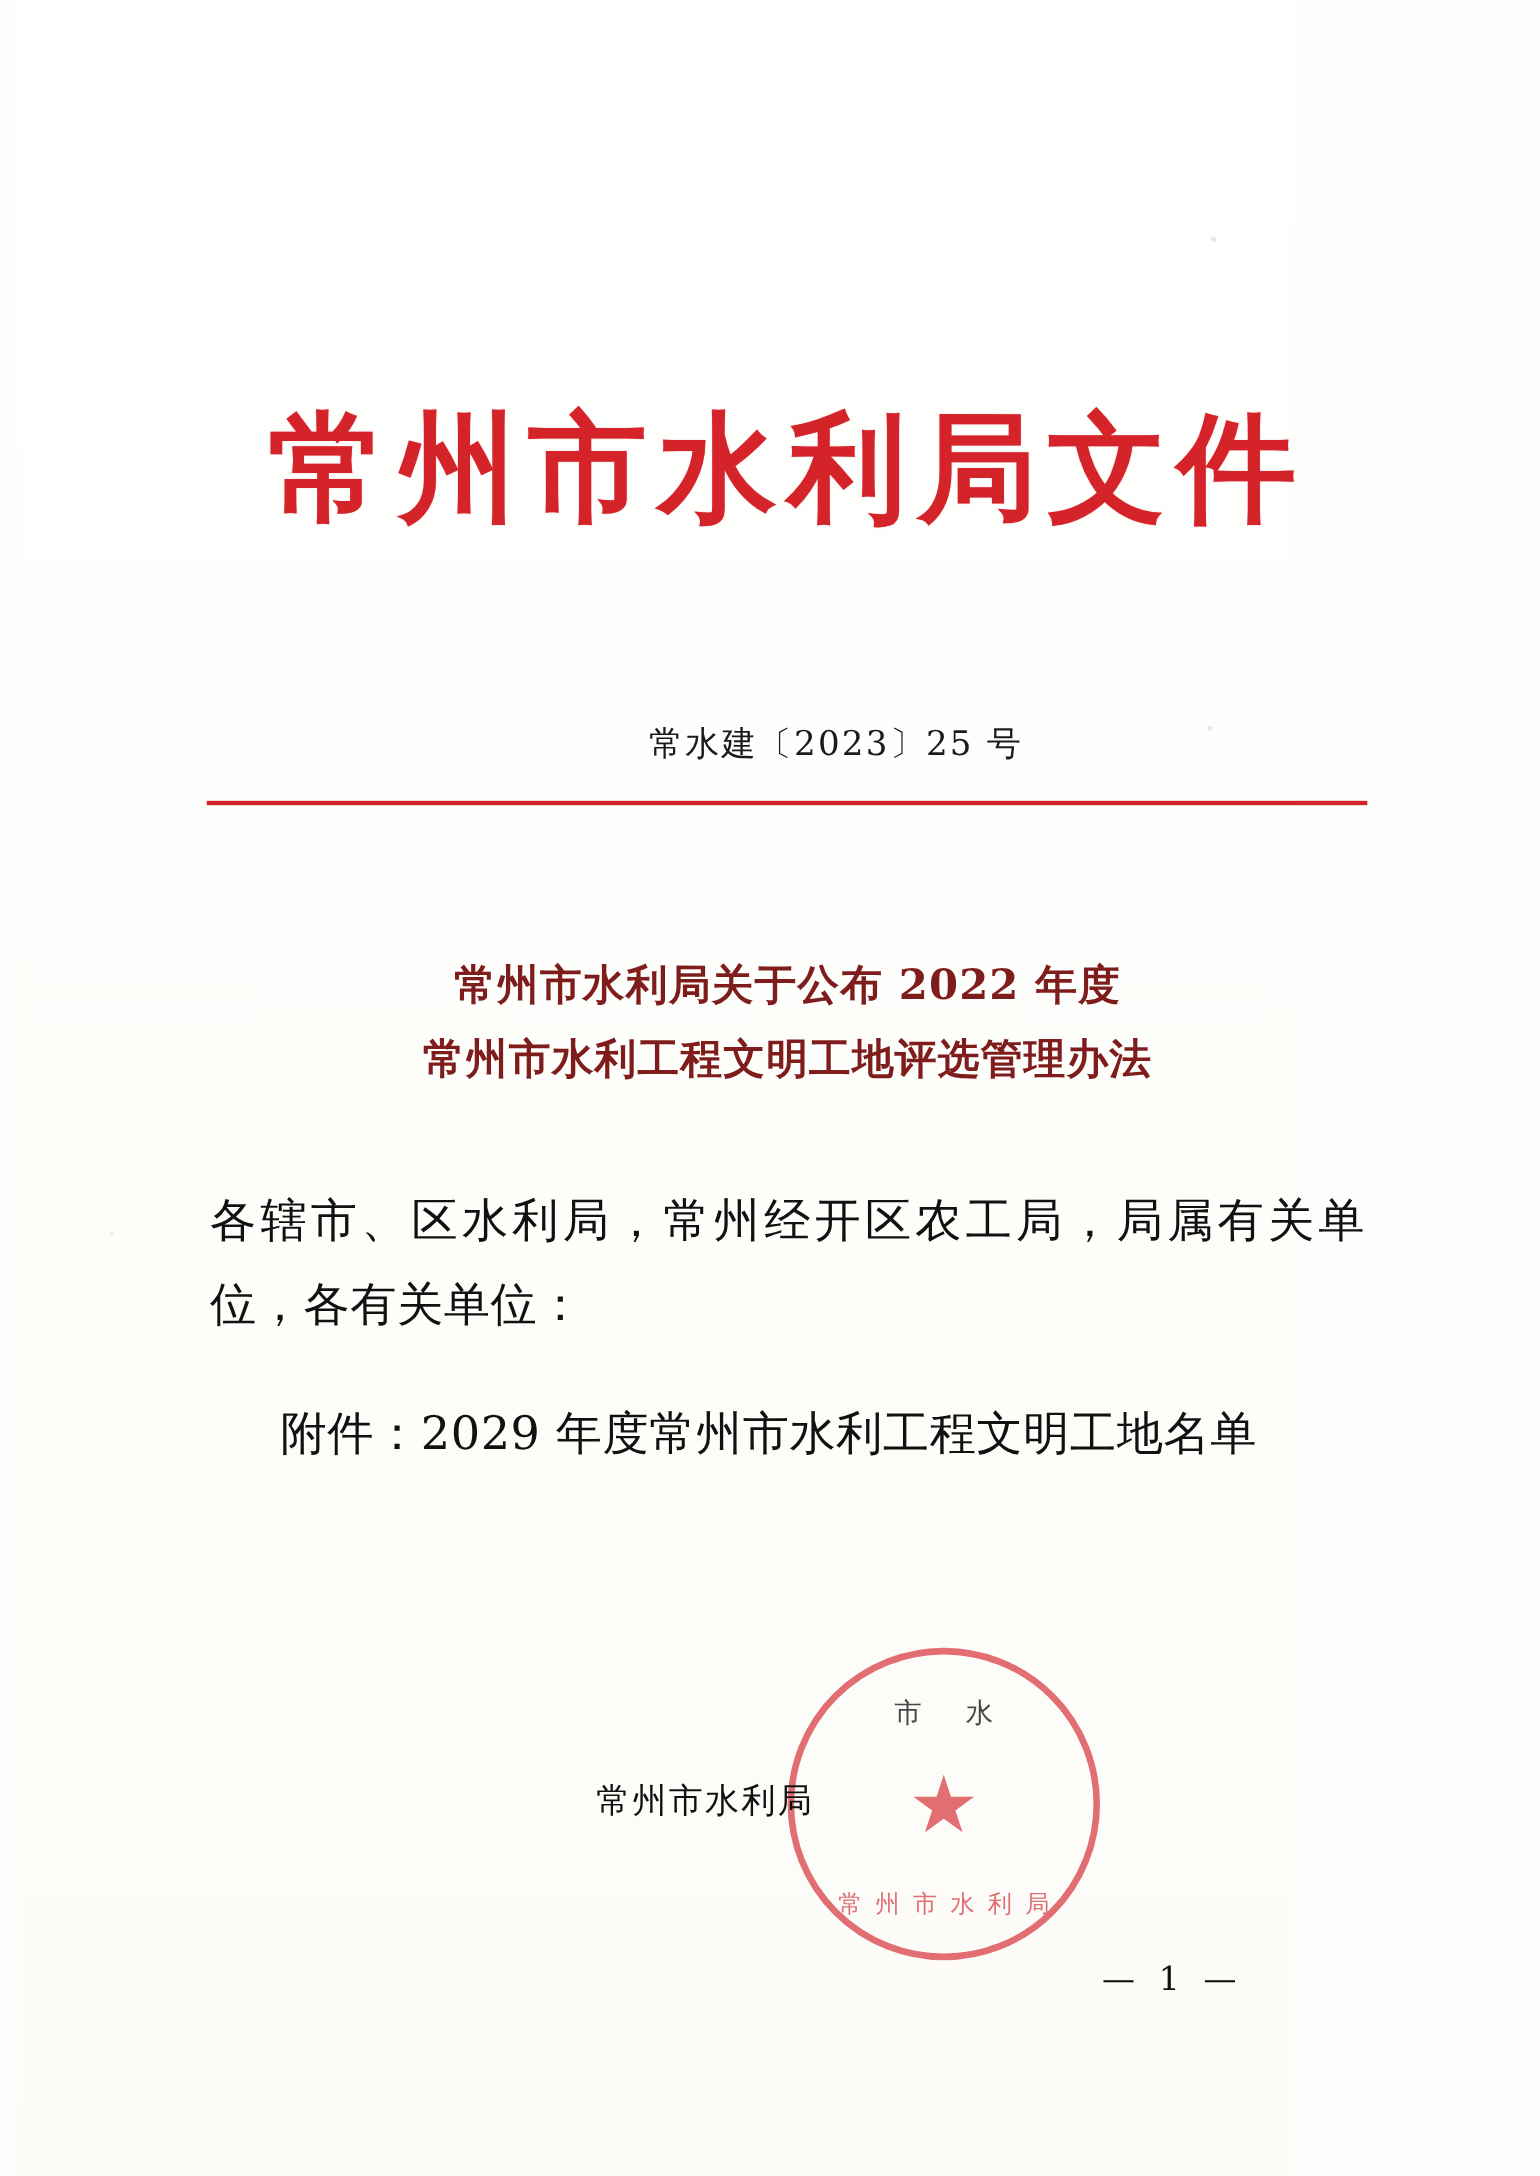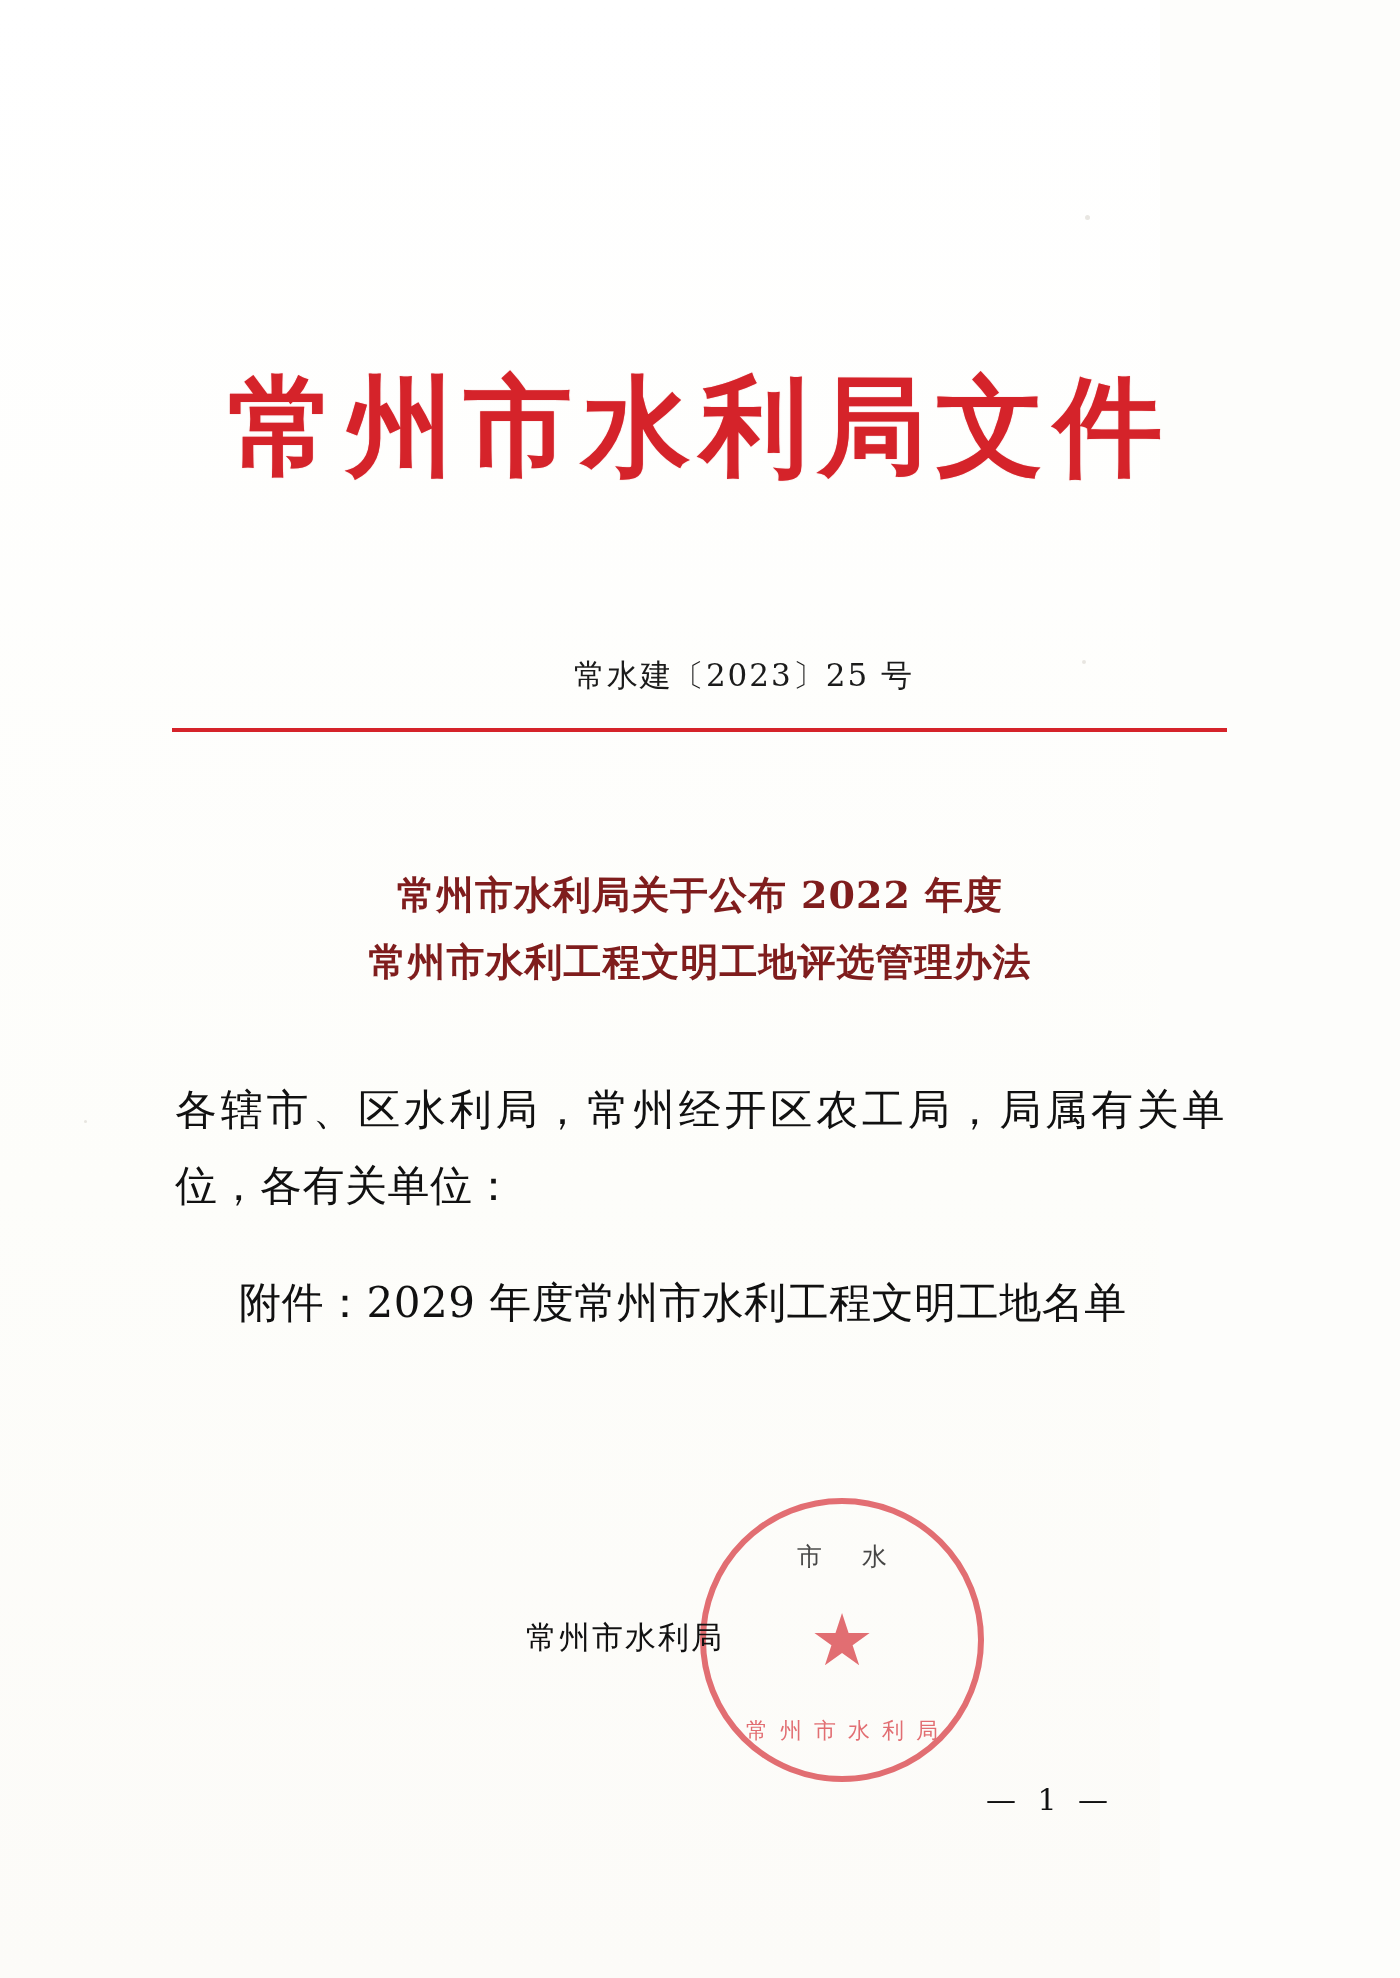--- a/index.html
+++ b/index.html
@@ -10,21 +10,21 @@
   body {
     width: 1400px;
     height: 1978px;
     position: relative;
     font-family: "DejaVu Serif", "Liberation Serif", serif;
     color: #1a1a1a;
     overflow: hidden;
   }
   .page {
     position: absolute;
-    left: 0; top: 0;
+    left: 16px; top: 0;
     width: 1160px;
     height: 1978px;
     background: #fefefc;
   }
   
   .paper-edge {
     position: absolute;
     left: 0; top: 0; right: 0; bottom: 0;
     background: linear-gradient(180deg, #ffffff 0%, #fdfdfa 60%, #fcfbf8 100%);
   }

